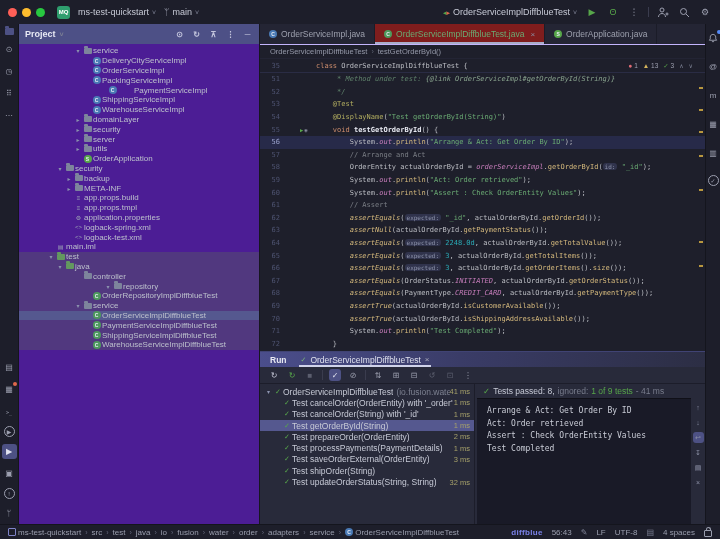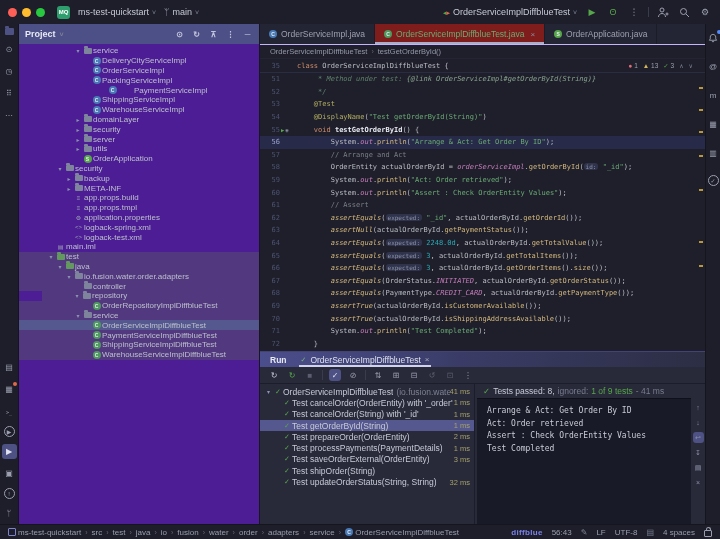--- a/index.html
+++ b/index.html
@@ -53,21 +53,21 @@
   .tab{display:flex;align-items:center;gap:4px;padding:0 9px;color:#9da0ae;border-right:1px solid #1b1c28;}
   .tab .cicon{width:8px;height:8px;}
   .tab.sel{background:#7f1d1d;color:#6aab73;box-shadow:inset 0 -2px 0 #a9adc9;}
   .tab .close{color:#8a8ea0;font-size:8px;margin-left:2px;}
   .crumbs{height:13px;display:flex;align-items:center;gap:4px;padding:0 10px;font-size:7.5px;color:#9498a8;background:#1e1f2b;border-bottom:1px solid #232434;}
   .crumb-sep{color:#5f6374;font-size:7px;}
   .editor{flex:1;position:relative;overflow:hidden;font-family:"DejaVu Sans Mono",monospace;font-size:7px;}
   .code-row{height:12.6px;display:flex;align-items:center;white-space:pre;}
   .code-row.cur{background:#272a49;}
   .code-row.sticky{height:13px;background:#1e1f2b;border-bottom:1px solid #2a2c44;position:relative;}
-  .lnum{width:20px;flex:none;text-align:right;color:#4d5270;font-size:7px;margin-right:1px;}
+  .lnum{width:20px;flex:none;text-align:right;color:#4d5270;font-size:7px;margin-right:20px;}
   .code-row.cur .lnum{color:#9aa2cc;}
   .gut{width:16px;flex:none;display:flex;align-items:center;justify-content:flex-start;gap:1px;font-size:5.5px;}
   .gut .runico{color:#57a64a;}
   .gut .agentico{color:#8a8ea0;}
   .codetxt{flex:1;overflow:hidden;}
   .t-p{color:#bcbec4}.t-k{color:#cf8e6d}.t-s{color:#6aab73}.t-c{color:#7a7e85}
   .t-d{color:#5f826b;font-style:italic}.t-dl{color:#8aa58f;font-style:italic}
   .t-a{color:#b3ae60}.t-n2{color:#2aacb8}.t-f{color:#c77dbb;font-style:italic}
   .t-m{color:#d6ba7d}.t-sm{color:#d6ba7d;font-style:italic}.t-sf{color:#c77dbb;font-style:italic}
   .t-dc{color:#e8eaf2;font-weight:bold}
@@ -355,35 +355,28 @@
           </span>
           <span>test</span>
         </div>
         <div class="tree-row tint" style="padding-left: 37px;">
           <span class="tchev">▾</span>
           <span class="tico">
             <span class="folder test"></span>
           </span>
           <span>java</span>
         </div>
-        <div class="tree-row tint" style="padding-left: 46px;">
-          <span class="tchev">▾</span>
-          <span class="tico">
-            <span class="folder"></span>
-          </span>
-          <span>io.fusion.water.order.adapters</span>
-        </div>
         <div class="tree-row tint" style="padding-left: 55px;">
           <span class="tchev"></span>
           <span class="tico">
             <span class="folder"></span>
           </span>
           <span>controller</span>
         </div>
-        <div class="tree-row tint" style="padding-left: 31px; margin-left: 23px;">
+        <div class="tree-row tint" style="padding-left: 85px;">
           <span class="tchev">▾</span>
           <span class="tico">
             <span class="folder"></span>
           </span>
           <span>repository</span>
         </div>
         <div class="tree-row tint" style="padding-left: 64px;">
           <span class="tchev"></span>
           <span class="tico">
             <span class="cicon green">C</span>

